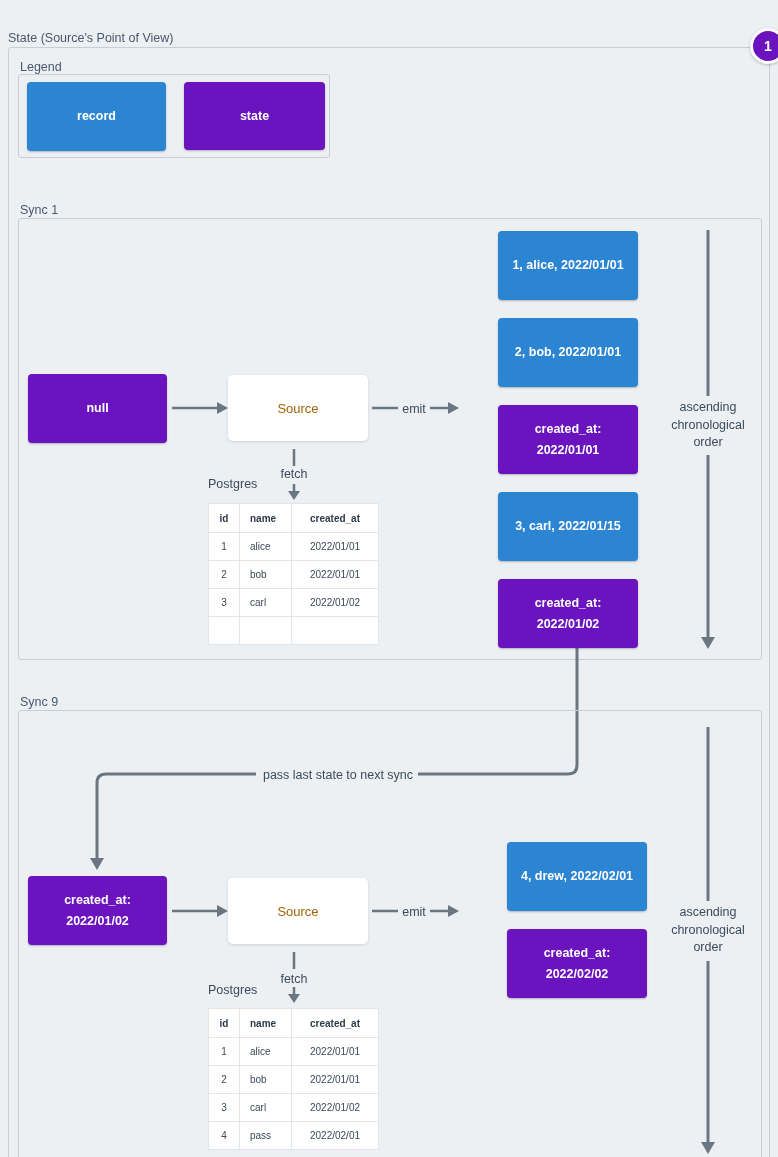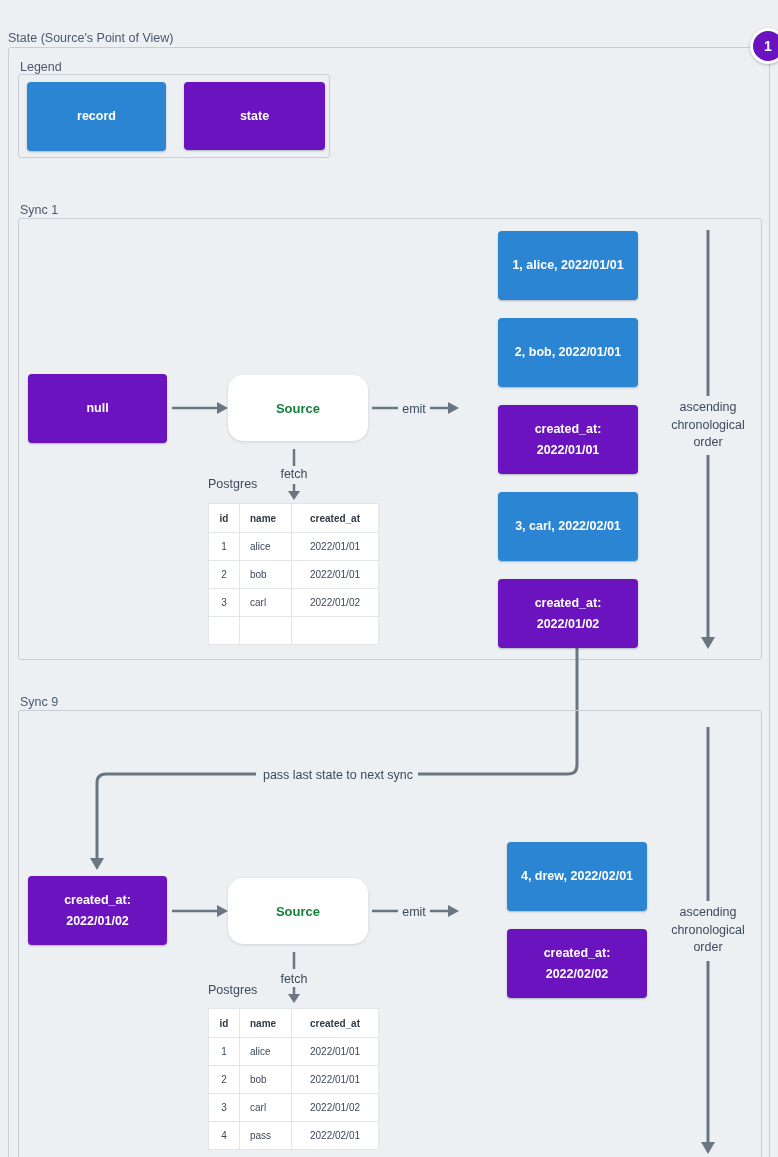--- a/index.html
+++ b/index.html
@@ -14,22 +14,22 @@
   .flabel { position:absolute; font-size:12.5px; color:#4a586e; white-space:nowrap; }
   .box {
     position:absolute; display:flex; align-items:center; justify-content:center;
     text-align:center; border-radius:4px; color:#ffffff; font-weight:700;
     font-size:12.5px; line-height:21px; padding:4px; box-sizing:border-box;
     box-shadow:0 1px 2px rgba(15,23,42,.28);
   }
   .record { background:#2b85d3; }
   .state  { background:#6a13be; }
   .source {
-    background:#ffffff; color:#15803d; font-weight:700; font-size:13px;
-    border-radius:15px; box-shadow:0 1px 3px rgba(15,23,42,.14);
+    background:#ffffff; color:#a16207; font-weight:400; font-size:13px;
+    border-radius:5px; box-shadow:0 1px 3px rgba(15,23,42,.14);
   }
   .note { position:absolute; font-size:12.5px; color:#3d4a5c; text-align:center; line-height:17.5px; }
   .badge {
     position:absolute; left:750px; top:3px; width:36px; height:36px; box-sizing:border-box;
     background:#6a13be; border:3px solid #ffffff; border-radius:50%;
     display:flex; align-items:center; justify-content:center;
     color:#fff; font-size:14px; font-weight:700;
     box-shadow:0 1px 3px rgba(15,23,42,.25);
   }
   svg.wires { position:absolute; left:0; top:0; pointer-events:none; }
@@ -138,21 +138,21 @@
         <td></td>
         <td class="name"></td>
         <td></td>
       </tr>
     </tbody>
   </table>
 
   <div class="box record" style="left:498px; top:206px; width:140px; height:69px;">1, alice, 2022/01/01</div>
   <div class="box record" style="left:498px; top:293px; width:140px; height:69px;">2, bob, 2022/01/01</div>
   <div class="box state" style="left:498px; top:380px; width:140px; height:69px;">created_at: 2022/01/01</div>
-  <div class="box record" style="left:498px; top:467px; width:140px; height:69px;">3, carl, 2022/02/01</div>
+  <div class="box record" style="left:498px; top:467px; width:140px; height:69px;">3, carl, 2022/01/15</div>
   <div class="box state" style="left:498px; top:554px; width:140px; height:69px;">created_at: 2022/01/02</div>
 
   <div class="note" style="left:656px; top:374px; width:104px;">ascending chronological order</div>
 
   <div class="note" style="left:253px; top:742px; width:170px; white-space:nowrap;">pass last state to next sync</div>
 
   <div class="flabel" style="left:20px; top:670px;">Sync 9</div>
   <div class="panel" style="left:18px; top:685px; width:744px; height:454px;"></div>
 
   <div class="box state" style="left:28px; top:851px; width:139px; height:69px;">created_at: 2022/01/02</div>

